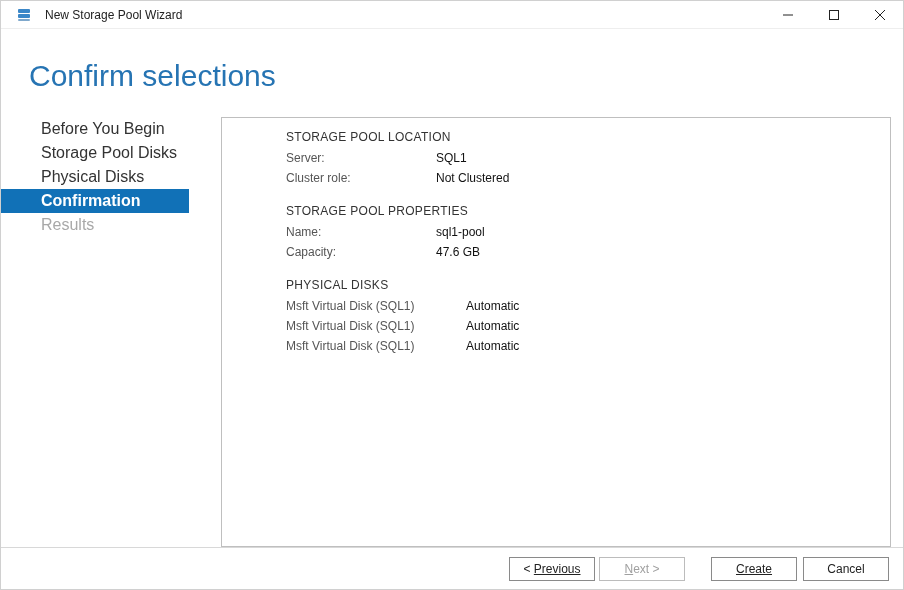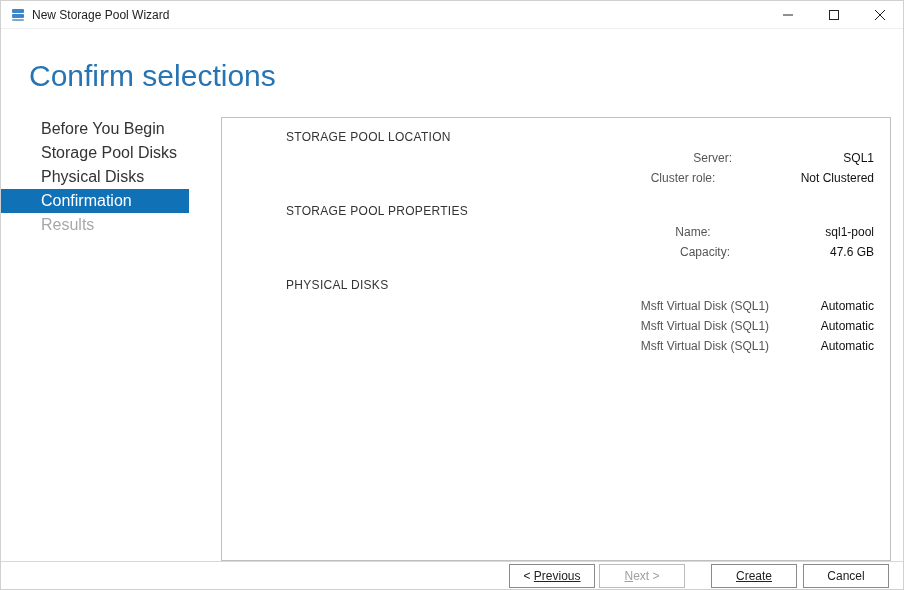--- a/index.html
+++ b/index.html
@@ -1,38 +1,38 @@
 <!DOCTYPE html>
 <html><head>
 <meta charset="utf-8">
 <style>
   * { box-sizing: border-box; margin: 0; padding: 0; }
   html, body { width: 904px; height: 590px; font-family: "Segoe UI", Arial, sans-serif; font-size: 12px; background: #fff; color: #333; overflow: hidden; }
   .window { width: 904px; height: 590px; display: flex; flex-direction: column; border: 1px solid #d0d0d0; }
-  .titlebar { height: 28px; display: flex; align-items: center; padding-left: 9px; border-bottom: 1px solid #eee; }
+  .titlebar { height: 28px; display: flex; align-items: center; padding-left: 15px; border-bottom: 1px solid #eee; gap: 7px; }
   .titlebar .icon { width: 16px; height: 16px; margin-right: 6px; }
   .titlebar .title { flex: 1; font-size: 12px; color: #222; }
   .win-controls { display: flex; height: 100%; }
   .win-controls .ctrl { width: 46px; height: 100%; display: flex; align-items: center; justify-content: center; color: #222; }
   .header { padding: 30px 0 24px 28px; }
   .header h1 { font-size: 30px; font-weight: 400; color: #2674b3; }
   .body { flex: 1; display: flex; padding: 0 12px 0 0; overflow: hidden; }
   .sidebar { width: 188px; padding-top: 0; }
   .side-item { padding: 4px 10px 4px 40px; font-size: 16px; color: #333; line-height: 16px; cursor: default; }
   .side-item.disabled { color: #a8a8a8; }
-  .side-item.active { background: #1171b7; color: #fff; }
+  .side-item.active { background: #1171b7; color: #fff; font-weight: bold; }
   .main { flex: 1; display: flex; flex-direction: column; padding-left: 32px; }
   .instruction { font-size: 15px; color: #222; margin-bottom: 12px; }
   .panel { border: 1px solid #bfbfbf; flex: 1; padding: 12px 16px 10px 16px; overflow: auto; min-height: 0; }
   .section { margin-bottom: 16px; margin-left: 48px; }
   .section h3 { font-size: 12px; font-weight: 400; letter-spacing: 0.3px; color: #333; margin-bottom: 4px; text-transform: uppercase; }
-  .row { display: flex; line-height: 20px; justify-content: flex-end; }
+  .row { display: flex; line-height: 20px; }
   .row .label { width: 150px; color: #555; }
   .row .val { color: #111; }
-  .footer { height: 28px; border-top: 1px solid #d8d8d8; display: flex; align-items: center; justify-content: flex-end; padding: 0 14px; gap: 8px; background: #fff; }
+  .footer { height: 42px; border-top: 1px solid #d8d8d8; display: flex; align-items: center; justify-content: flex-end; padding: 0 14px; gap: 8px; background: #fff; }
   .btn-group { display: flex; gap: 4px; margin-right: 18px; }
   .btn-group2 { display: flex; gap: 6px; }
   button.btn { min-width: 86px; height: 24px; background: #fff; border: 1px solid #8a8a8a; font-family: inherit; font-size: 12px; color: #222; padding: 0 10px; cursor: default; }
   button.btn.disabled { color: #a0a0a0; border-color: #bcbcbc; }
   .uline { text-decoration: underline; }
 </style>
 </head>
 <body>
 
 <div class="window">

